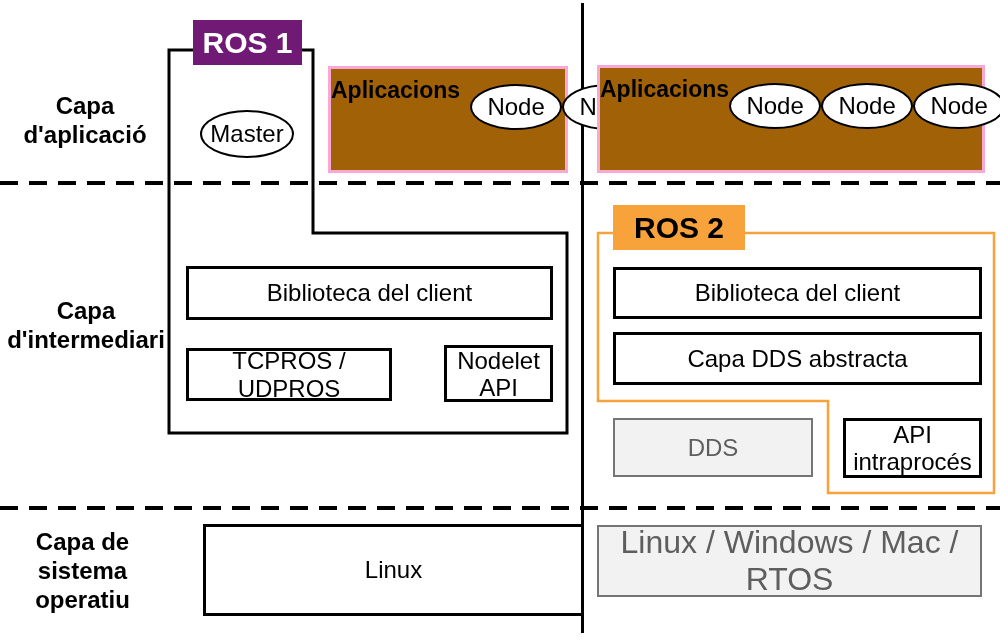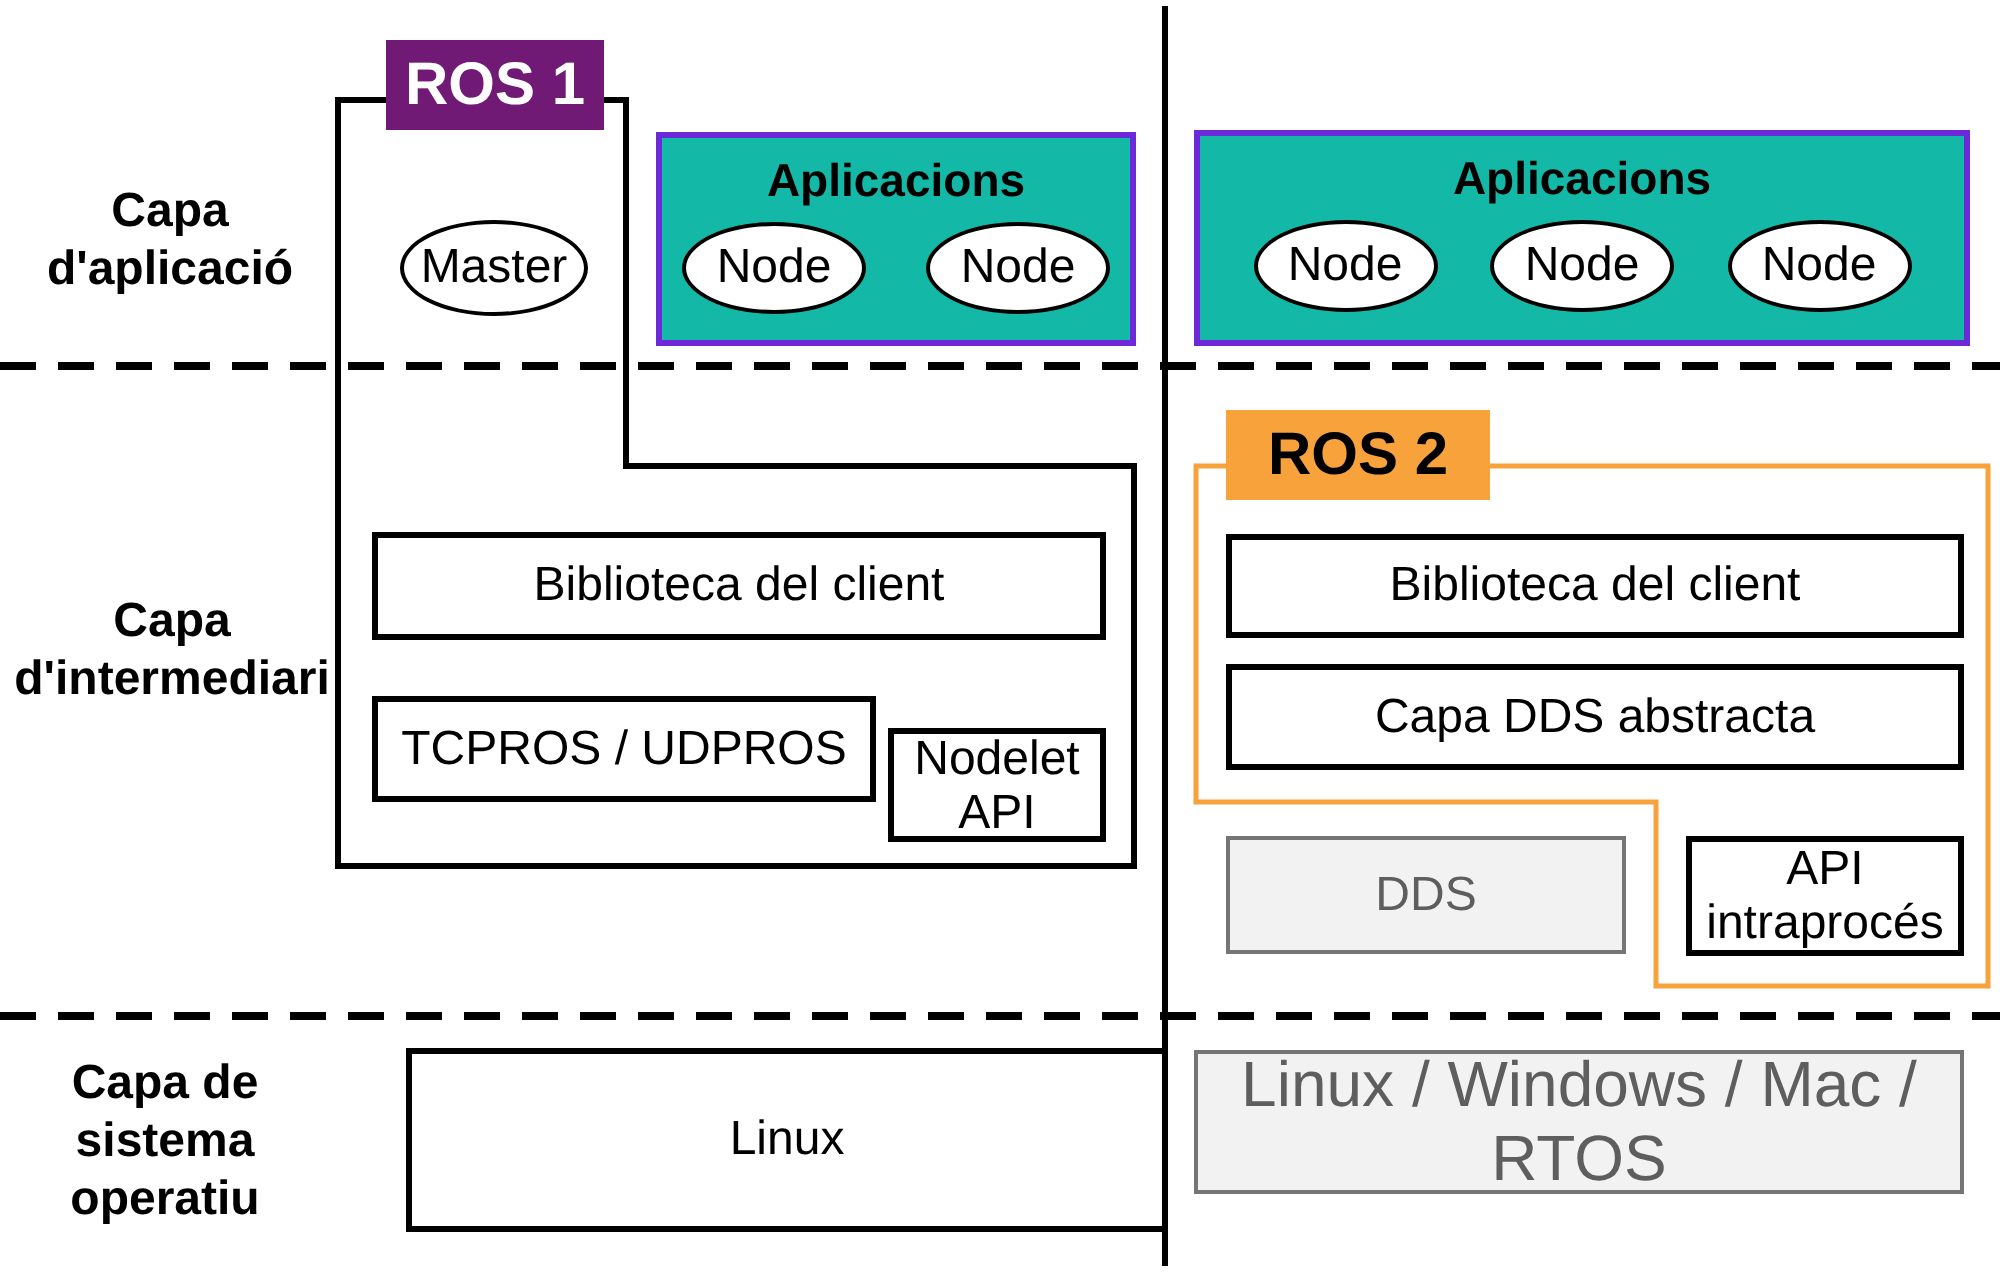--- a/index.html
+++ b/index.html
@@ -45,22 +45,22 @@
 
   .node-ellipse {
     box-sizing: border-box;
     border: 2.5px solid #000;
     border-radius: 50%;
     display: flex; align-items: center; justify-content: center;
     font-size: 24px; background: #fff;
   }
 
   .apps-box {
-    border: 3px solid #6d28d9; background: #14b8a6;
-    display: flex; flex-direction: column;
+    border: 3px solid #f9a8d4; background: #a16207;
+    display: flex; flex-direction: row;
     padding-top: 8px; z-index: 2;
   }
   .apps-title { font-weight: 700; font-size: 23px; text-align: center; }
   .apps-nodes { display: flex; margin-top: 7px; }
   .apps-nodes .node-ellipse { width: 92px; height: 46px; }
 
   .plain-box {
     border: 3px solid #000; background: #fff;
     display: flex; align-items: center; justify-content: center;
     font-size: 24px; text-align: center; z-index: 2;
@@ -113,22 +113,22 @@
   <div class="abs apps-box" style="left:597px; top:65px; width:388px; height:108px;">
     <div class="apps-title">Aplicacions</div>
     <div class="apps-nodes" style="justify-content:space-evenly;">
       <div class="node-ellipse">Node</div>
       <div class="node-ellipse">Node</div>
       <div class="node-ellipse">Node</div>
     </div>
   </div>
 
   <div class="abs plain-box" style="left:186px; top:266px; width:367px; height:54px;">Biblioteca del client</div>
-  <div class="abs plain-box" style="left:186px; top:348px; width:252px; height:53px;">TCPROS / UDPROS</div>
-  <div class="abs plain-box preline two-line" style="left:444px; top:364px; width:109px; height:57px;">Nodelet
+  <div class="abs plain-box" style="left:186px; top:348px; width:206px; height:53px;">TCPROS / UDPROS</div>
+  <div class="abs plain-box preline two-line" style="left:444px; top:345px; width:109px; height:57px;">Nodelet
 API</div>
 
   <div class="abs plain-box" style="left:613px; top:267px; width:369px; height:52px;">Biblioteca del client</div>
   <div class="abs gray-box" style="left:613px; top:418px; width:200px; height:59px;">DDS</div>
   <div class="abs plain-box" style="left:613px; top:332px; width:369px; height:53px;">Capa DDS abstracta</div>
   <div class="abs plain-box preline two-line" style="left:843px; top:418px; width:139px; height:60px;">API
 intraprocés</div>
 
   <div class="abs plain-box" style="left:203px; top:524px; width:381px; height:92px;">Linux</div>
   <div class="abs gray-box" style="left:597px; top:525px; width:385px; height:72px; font-size:32px;">Linux / Windows / Mac / RTOS</div>

